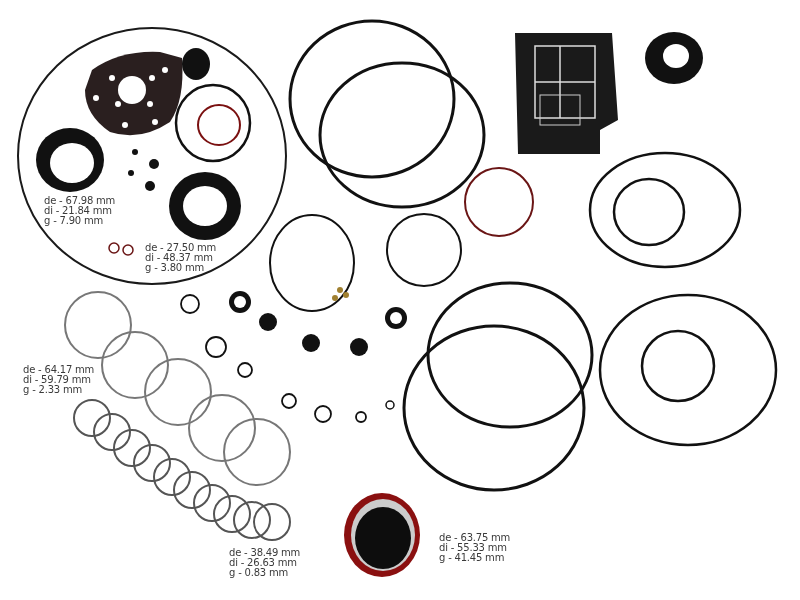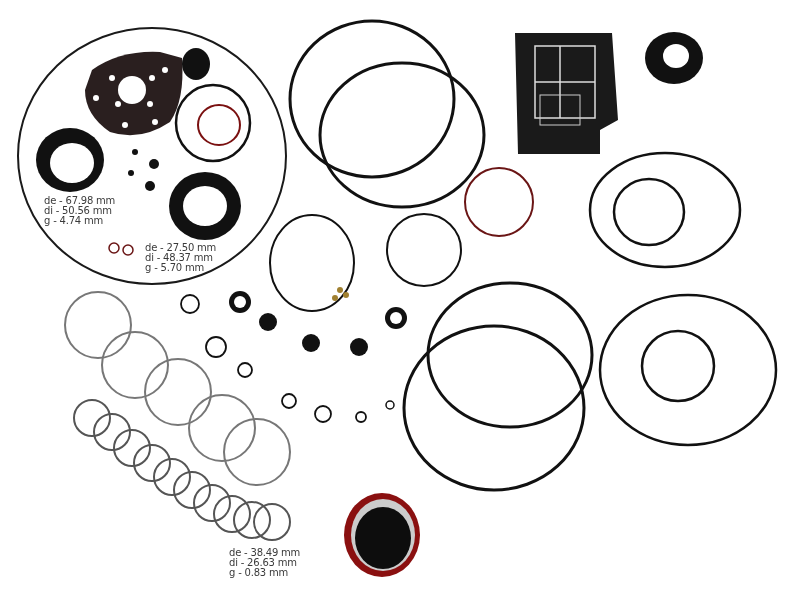--- a/index.html
+++ b/index.html
@@ -112,26 +112,36 @@
 
     <g>
       <ellipse cx="382" cy="535" rx="38" ry="42" fill="#8a1010"></ellipse>
       <ellipse cx="383" cy="535" rx="32" ry="36" fill="#ccc"></ellipse>
       <ellipse cx="383" cy="538" rx="28" ry="31" fill="#0d0d0d"></ellipse>
     </g>
   </svg>
 
   <div class="dim-label" style="left:44px;top:196px;">
     <div>de - 67.98 mm</div>
-    <div>di - 50.56 mm</div>
-    <div>g - 4.74 mm</div>
+    <div>di - 21.84 mm</div>
+    <div>g - 7.90 mm</div>
   </div>
   <div class="dim-label" style="left:145px;top:243px;">
     <div>de - 27.50 mm</div>
     <div>di - 48.37 mm</div>
-    <div>g - 5.70 mm</div>
+    <div>g - 3.80 mm</div>
+  </div>
+  <div class="dim-label" style="left:23px;top:365px;">
+    <div>de - 64.17 mm</div>
+    <div>di - 59.79 mm</div>
+    <div>g - 2.33 mm</div>
   </div>
   <div class="dim-label" style="left:229px;top:548px;">
     <div>de - 38.49 mm</div>
     <div>di - 26.63 mm</div>
     <div>g - 0.83 mm</div>
   </div>
+  <div class="dim-label" style="left:439px;top:533px;">
+    <div>de - 63.75 mm</div>
+    <div>di - 55.33 mm</div>
+    <div>g - 41.45 mm</div>
+  </div>
 </div>
 
 </body></html>

